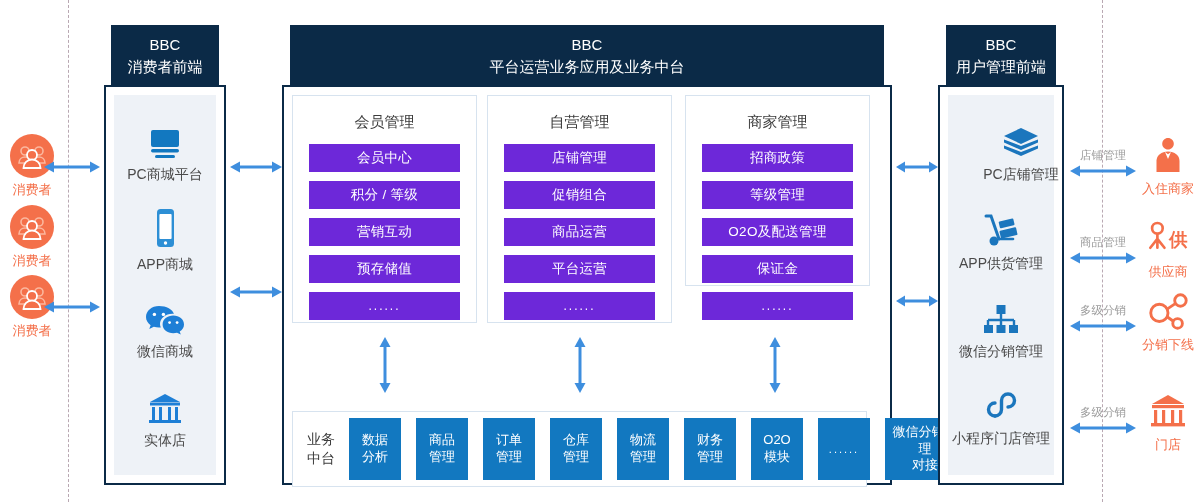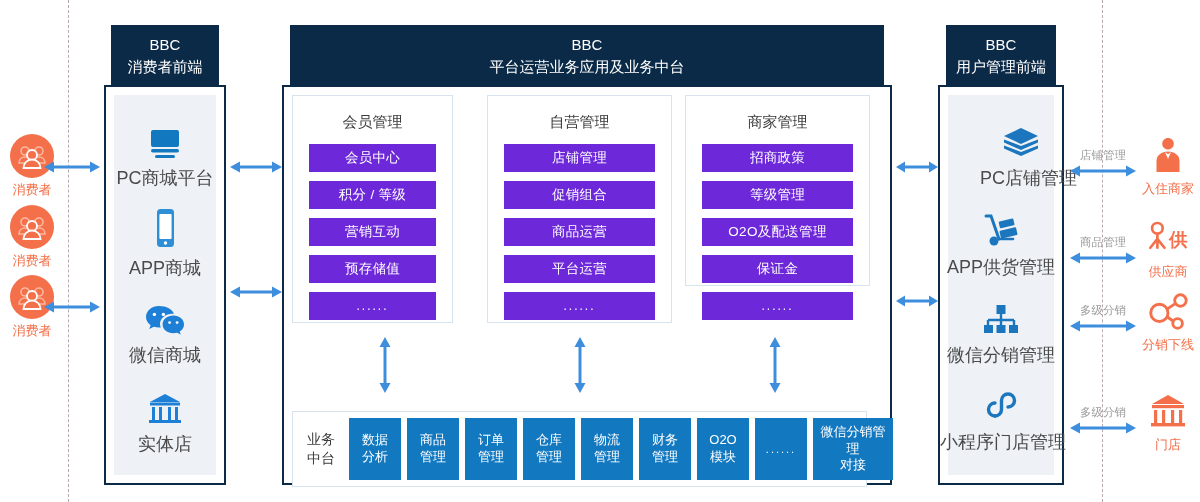--- a/index.html
+++ b/index.html
@@ -50,21 +50,21 @@
   .panel-inner{
     position:absolute;left:8px;top:8px;right:8px;bottom:8px;
     background:#eef2f7;
   }
 
   
   .chan{
     position:absolute;left:0;right:0;text-align:center;
   }
   .chan .ci{height:44px;display:flex;align-items:flex-end;justify-content:center;}
-  .chan .ct{font-size:18px;color:#4a4a4a;margin-top:7px;white-space:nowrap;}
+  .chan .ct{font-size:14px;color:#4a4a4a;margin-top:7px;white-space:nowrap;}
 
   
   .card{
     position:absolute;background:#ffffff;border:1px solid #d7e3ef;
     box-sizing:border-box;
   }
   .card-title{
     text-align:center;font-size:15px;color:#3c3c3c;
     margin-top:17px;margin-bottom:12px;
   }
@@ -77,21 +77,21 @@
 
   
   .strip{
     position:absolute;background:#ffffff;border:1px solid #d7e3ef;
     box-sizing:border-box;display:flex;align-items:center;margin-top:16px;
   }
   .strip-label{
     width:56px;text-align:center;font-size:14px;color:#3c3c3c;line-height:1.35;
     flex:0 0 auto;
   }
-  .strip-cells{display:flex;gap:6px;}
+  .strip-cells{display:flex;gap:15px;}
   .cell{
     background:#1278c0;color:#fff;height:62px;
     display:flex;align-items:center;justify-content:center;text-align:center;
     font-size:13px;line-height:1.3;padding:0 6px;box-sizing:border-box;
   }
   .cell.w1{width:52px;}
   .cell.w2{width:80px;}
   .cell.dots{letter-spacing:2px;font-size:11px;}
 
   
@@ -247,21 +247,21 @@
       <path d="M52 7 L42 1.5 L42 12.5 Z" fill="#3e8ede"></path>
     </svg>
   </div>
 
   <div class="hdr" style="left:290px;top:25px;width:594px;height:62px;">
     <div class="l1">BBC</div>
     <div class="l2">平台运营业务应用及业务中台</div>
   </div>
   <div class="panel" style="left:282px;top:85px;width:610px;height:400px;">
 
-    <div class="card" style="left:8px;top:8px;width:161px;height:228px;">
+    <div class="card" style="left:8px;top:8px;width:185px;height:228px;">
       <div class="card-title">会员管理</div>
       <div class="pill">会员中心</div>
       <div class="pill">积分 / 等级</div>
       <div class="pill">营销互动</div>
       <div class="pill">预存储值</div>
       <div class="pill dots">......</div>
     </div>
 
     <div class="card" style="left:203px;top:8px;width:185px;height:228px;">
       <div class="card-title">自营管理</div>

